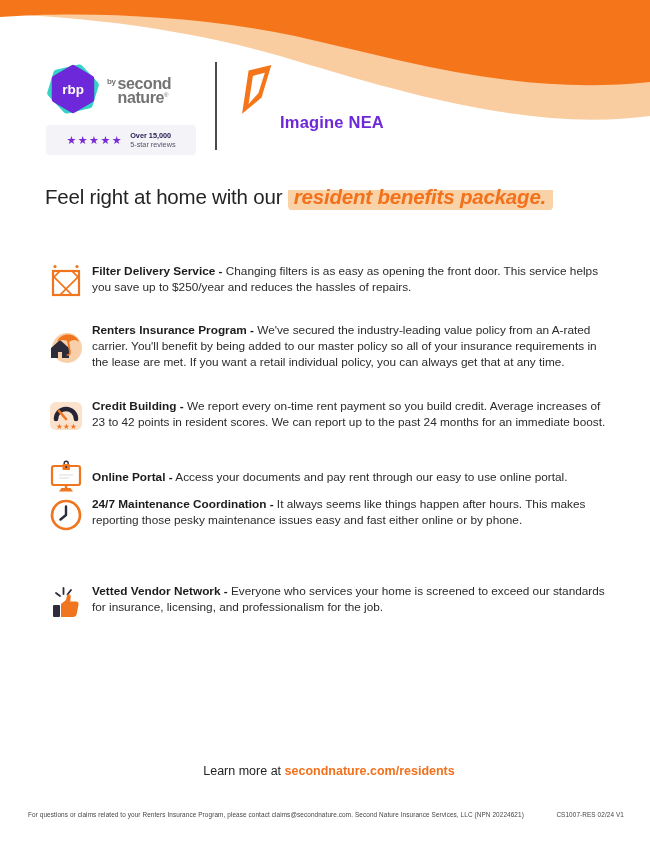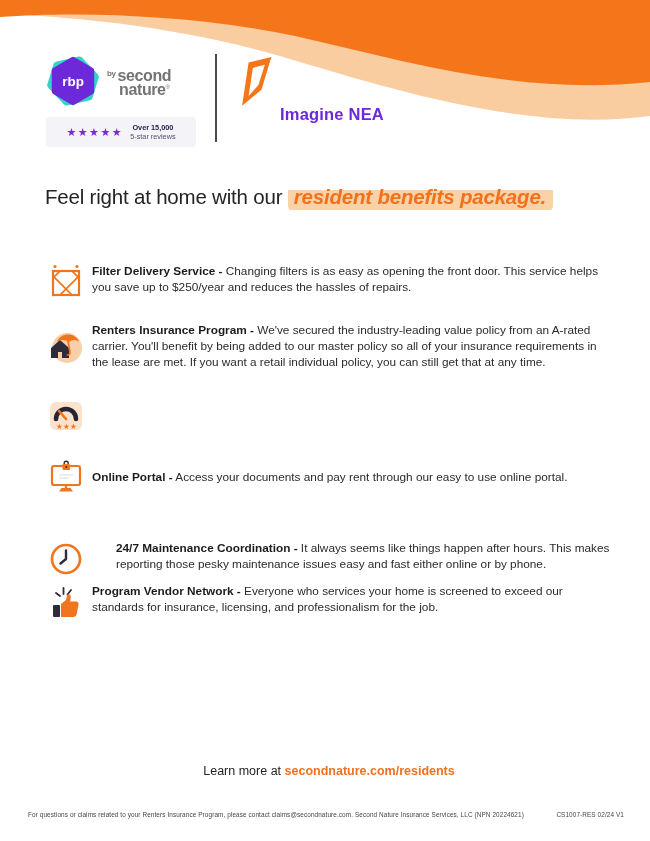--- a/index.html
+++ b/index.html
@@ -4,21 +4,21 @@
 <style>
   * { margin:0; padding:0; box-sizing:border-box; }
   body { background:#e9e9e9; font-family:"Liberation Sans", sans-serif; }
   .page { position:relative; width:650px; height:841px; background:#ffffff; overflow:hidden; margin:0 auto;
           font-family:"Liberation Sans", sans-serif; }
 
   
   .header-wave { position:absolute; top:0; left:0; width:650px; height:150px; }
 
   
-  .logo-row { position:absolute; top:54px; left:46px; display:flex; align-items:flex-start;text-align:center; }
+  .logo-row { position:absolute; top:62px; left:46px; display:flex; align-items:flex-start; }
   .rbp-block { width:158px; }
   .rbp-top { display:flex; align-items:center; }
   .sn-wordmark { margin-left:7px; margin-top:4px; display:grid; grid-template-columns:auto auto;
                  color:#737373; font-weight:800; font-size:16px; line-height:0.9; letter-spacing:-0.4px; }
   .sn-by { font-size:8px; font-weight:600; margin-right:2px; margin-top:1px; }
   .sn-line sup { font-size:6px; font-weight:400; }
   .reviews-box { margin-top:9px; width:150px; height:30px; background:#F3F3F8; border-radius:4px;
                  display:flex; align-items:center; justify-content:center; gap:7px; }
   .stars { color:#7A2BD8; font-size:11px; letter-spacing:1.5px; }
   .reviews-text { font-size:7.3px; color:#221C4E; line-height:1.3; }
@@ -43,21 +43,21 @@
   .benefit-row { position:absolute; left:48px; width:562px; display:flex; align-items:flex-start; }
   .benefit-icon { flex:0 0 36px; width:36px; height:38px; }
   .benefit-text { margin-left:8px; width:518px; font-size:11.8px; line-height:1.36; color:#2B2B2B; }
   .benefit-text strong { color:#1C1C1C; font-weight:700; }
   .r1 { top:263px; }
   .r2 { top:322px; }
   .r2 .benefit-icon { margin-top:5px; }
   .r3 { top:398px; }
   .r4 { top:458px; }
   .r4 .benefit-text { margin-top:11px; }
-  .r5 { top:540px;gap:24px; }
+  .r5 { top:496px; }
   .r6 { top:583px; }
 
   
   .learn-more { position:absolute; top:764px; left:0; width:650px; text-align:center;
                 font-size:12.5px; color:#242424; font-weight:500;padding-left:8px; }
   .learn-more-link { color:#F2711C; font-weight:800; }
 
   .fine-print { position:absolute; top:811px; left:28px; width:596px; display:flex;
                 justify-content:space-between; font-size:6.4px; color:#454545; letter-spacing:0.1px; }
 </style>
@@ -135,34 +135,36 @@
     <div class="benefit-icon">
       <svg width="36" height="38" viewBox="0 0 36 38">
         <circle cx="19" cy="21" r="15" fill="#F8CFA8"></circle>
         <path d="M3,21 l9,-8 9,8 v10 h-18 z" fill="#2E2B3B"></path>
         <rect x="10" y="25" width="4" height="6" fill="#F8CFA8"></rect>
         <path d="M9,15 C12,5 28,5 31,15 C27,12 24,13 21,15 C18,12.5 13,12 9,15 Z" fill="#F0751F"></path>
         <path d="M20,14 l2,11 q0.3,3 -2.6,3" stroke="#F0751F" stroke-width="1.7" fill="none" stroke-linecap="round"></path>
       </svg>
     </div>
     <p class="benefit-text"><strong>Renters Insurance Program -</strong>
-      <span>We've secured the industry-leading value policy from an A-rated carrier. You'll benefit by being added to our master policy so all of your insurance requirements in the lease are met. If you want a retail individual policy, you can still get that at any time.</span></p>
+      <span>We've secured the industry-leading value policy from an A-rated carrier. You'll benefit by being added to our master policy so all of your insurance requirements in the lease are met. If you want a retail individual policy, you can always get that at any time.</span></p>
   </div>
 
   <div class="benefit-row r3">
     <div class="benefit-icon">
       <svg width="36" height="38" viewBox="0 0 36 38">
         <rect x="2" y="4" width="32" height="28" rx="6" fill="#FBE2CC"></rect>
         <path d="M8,21 A10,10 0 0 1 28,21" stroke="#262335" stroke-width="4.6" fill="none" stroke-linecap="round"></path>
         <path d="M18,21 L11,13" stroke="#F0751F" stroke-width="2.6" stroke-linecap="round"></path>
         <text x="8" y="30.5" font-size="7.5" fill="#F0751F">★</text>
         <text x="15" y="30.5" font-size="7.5" fill="#F0751F">★</text>
         <text x="22" y="30.5" font-size="7.5" fill="#F0751F">★</text>
       </svg>
     </div>
+    <p class="benefit-text"><strong>Credit Building -</strong>
+      <span>We report every on-time rent payment so you build credit. Average increases of 23 to 42 points in resident scores. We can report up to the past 24 months for an immediate boost.</span></p>
   </div>
 
   <div class="benefit-row r4 single">
     <div class="benefit-icon">
       <svg width="36" height="38" viewBox="0 0 36 38">
         <rect x="4" y="8" width="28" height="19" rx="2" fill="none" stroke="#F0751F" stroke-width="2.2"></rect>
         <rect x="9" y="12" width="18" height="11" fill="#ffffff"></rect>
         <path d="M11,17 h14 M11,20 h10" stroke="#DCDCDC" stroke-width="1.2"></path>
         <path d="M16.2,6.5 v-1.3 a2,2 0 0 1 4,0 v1.3" stroke="#2E2B3B" stroke-width="1.4" fill="none"></path>
         <rect x="14.5" y="6" width="7.5" height="6" rx="1" fill="#F0751F"></rect>
@@ -187,21 +189,21 @@
   </div>
 
   <div class="benefit-row r6">
     <div class="benefit-icon">
       <svg width="36" height="38" viewBox="0 0 36 38">
         <path d="M8,10 L12,13 M15.5,5 V11 M23,7 L19.5,11.5" stroke="#2E2B3B" stroke-width="1.8" stroke-linecap="round"></path>
         <rect x="5" y="22" width="7" height="12" rx="1" fill="#2E2B3B"></rect>
         <path d="M13,34 V21 l5,-4 1.2,-5.5 q3.2,-1 3.6,2 l-0.6,5 h5.8 q3,0.3 2.5,3.2 l-1.8,9.3 q-0.6,3 -3.6,3 z" fill="#F0751F"></path>
       </svg>
     </div>
-    <p class="benefit-text"><strong>Program Vendor Network -</strong>
+    <p class="benefit-text"><strong>Vetted Vendor Network -</strong>
       <span>Everyone who services your home is screened to exceed our standards for insurance, licensing, and professionalism for the job.</span></p>
   </div>
 
   <div class="learn-more"><span>Learn more at</span>
     <span class="learn-more-link">secondnature.com/residents</span></div>
 
   <div class="fine-print">
     <span>For questions or claims related to your Renters Insurance Program, please contact claims@secondnature.com. Second Nature Insurance Services, LLC (NPN 20224621)</span>
     <span>CS1007-RES 02/24 V1</span>
   </div>

